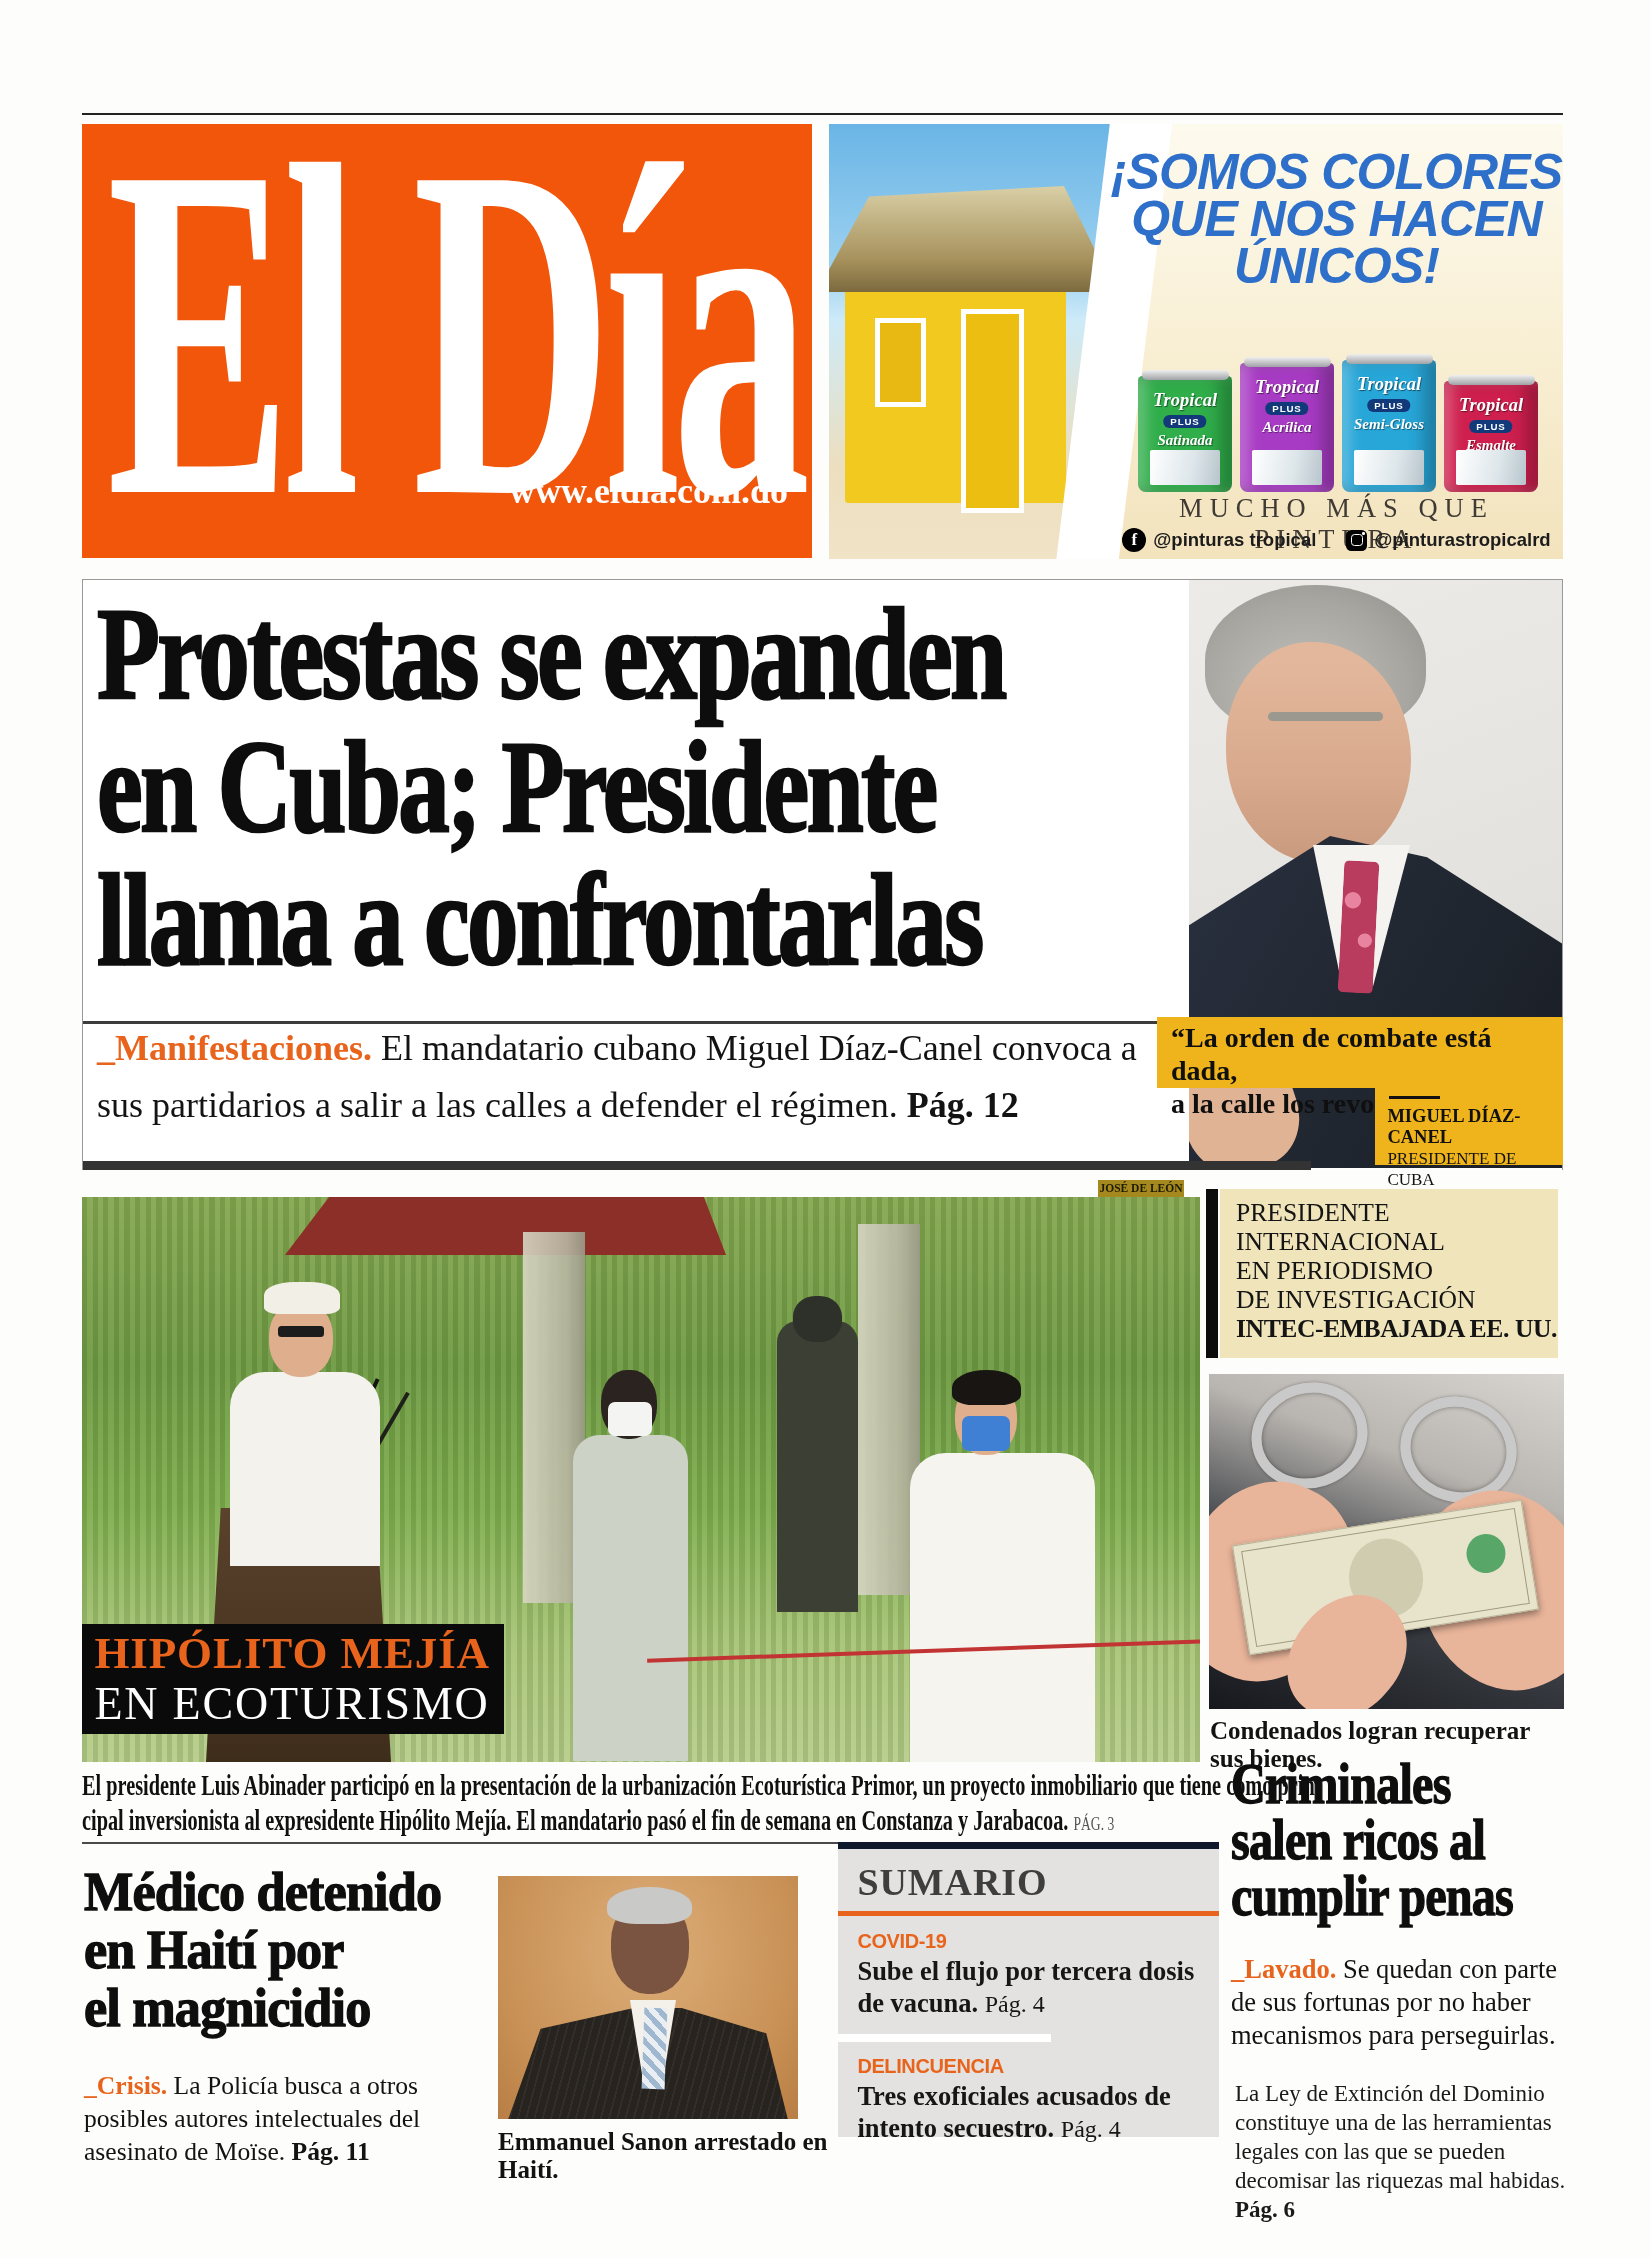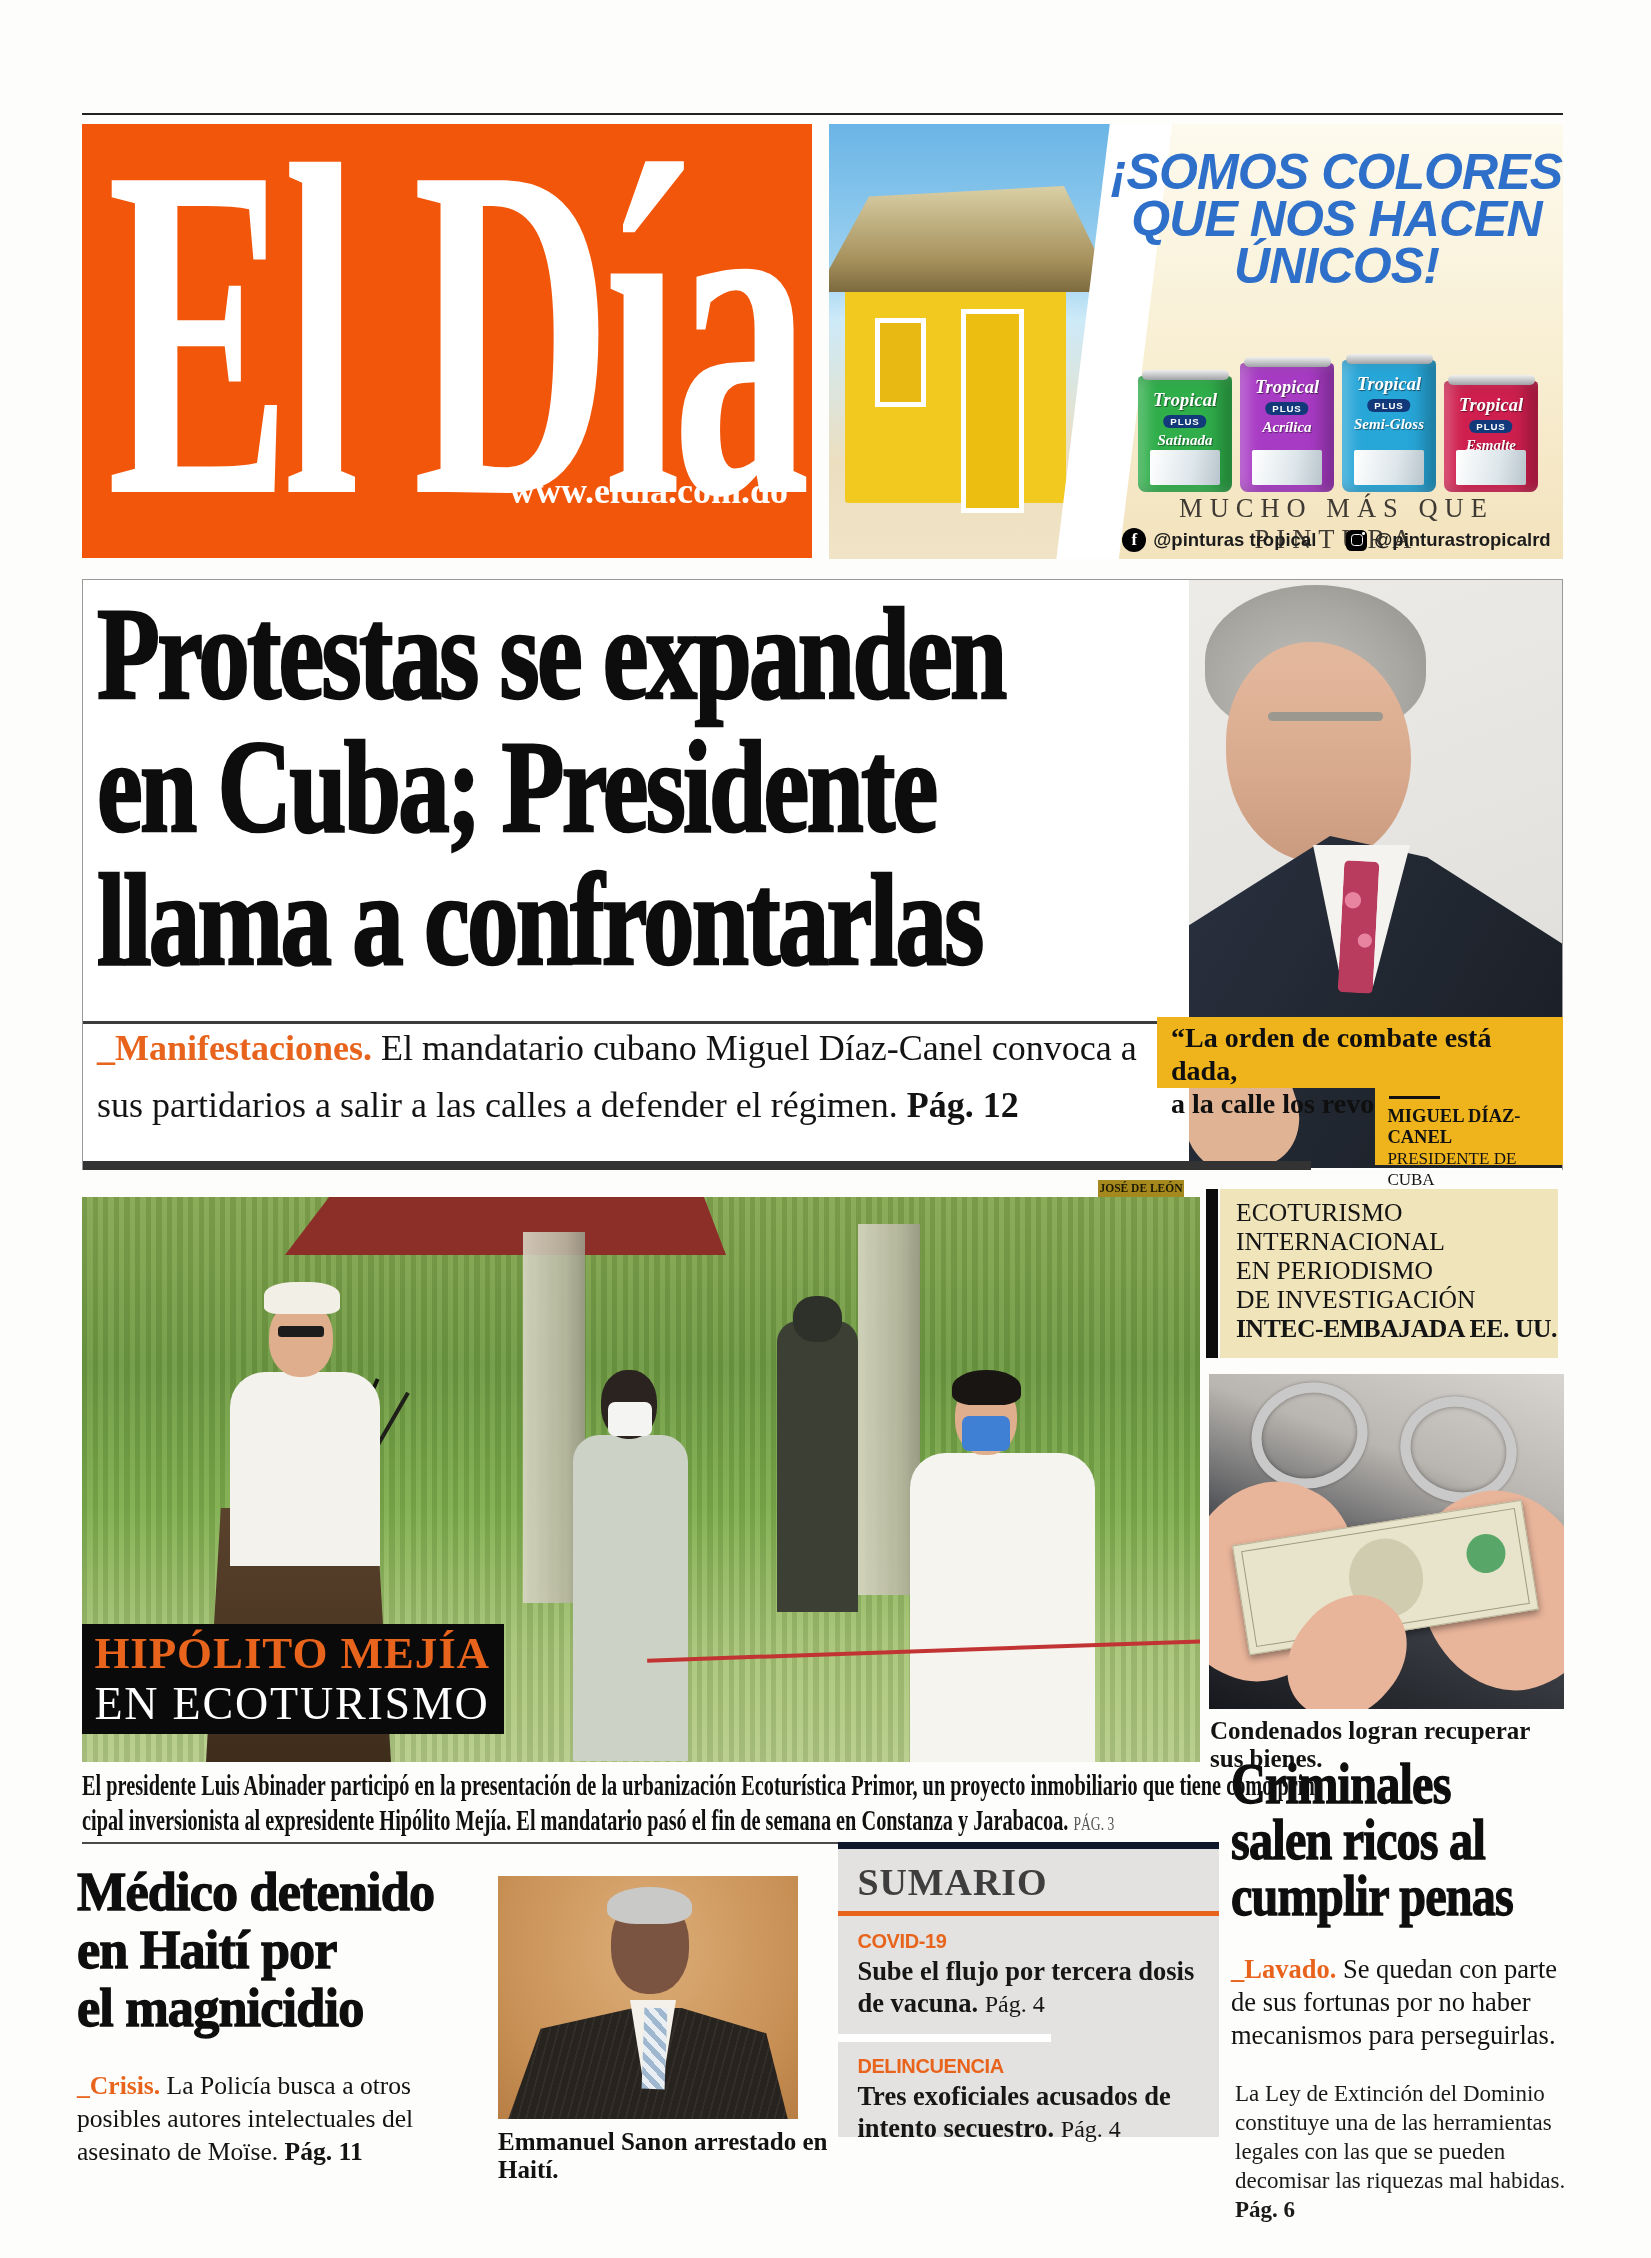--- a/index.html
+++ b/index.html
@@ -88,21 +88,21 @@
   #ab-torso{left:828px;top:256px;width:185px;height:309px;background:#f5f4ee;border-radius:35px 35px 0 0;}
   #rope{left:565px;top:452px;width:556px;height:4.4px;background:#c23333;transform:rotate(-2deg);}
   #mp-overlay{left:0;top:427px;width:422px;height:110px;background:#0a0a0a;padding:3.5px 0 0 12.4px;box-sizing:border-box;}
   #mp-overlay .l1{color:#e8641c;font-weight:bold;font-size:45px;line-height:50px;letter-spacing:0.9px;}
   #mp-overlay .l2{color:#fff;font-size:46px;line-height:51px;letter-spacing:1.8px;}
   #main-caption{left:82px;top:1768px;width:1129px;font-weight:bold;font-size:29px;line-height:35px;color:#101010;}
   #main-caption .cl{transform:scaleX(0.70);transform-origin:left top;white-space:nowrap;}
   #main-caption .pg{font-weight:normal;font-size:19.4px;color:#555;}
   #mid-rule{left:82px;top:1842px;width:858px;height:1.8px;background:#4a4a4a;}
   
-  #haiti{left:77px;top:1863px;width:406px;}
+  #haiti{left:84px;top:1863px;width:406px;}
   .b-headline{font-weight:bold;color:#0e0e0e;font-size:55px;line-height:58px;letter-spacing:-0.9px;-webkit-text-stroke:1.3px #0e0e0e;transform:scaleX(0.95);transform-origin:left top;white-space:nowrap;}
   #haiti-deck{margin-top:32px;font-size:25.6px;line-height:33px;color:#131313;width:388px;}
   
   #sanon{left:498px;top:1876px;width:300px;height:243px;overflow:hidden;background:radial-gradient(ellipse at 50% 30%,#dcae78 0%,#c89055 70%,#b87e45 100%);}
   #sn-torso{left:8.8px;top:132px;width:282px;height:115px;background:repeating-linear-gradient(105deg,#27231f 0 6.2px,#332e29 6.2px 8px);clip-path:polygon(0 100%,12% 18%,45% 0,62% 0,92% 22%,100% 100%);}
   #sn-head{left:113px;top:21px;width:78px;height:97px;background:#7a5440;border-radius:46%;}
   #sn-hair{left:109px;top:10.6px;width:85px;height:37px;background:#c9c9c7;border-radius:50% 50% 35% 35%;}
   #sn-shirt{left:132px;top:124px;width:46px;height:85px;background:#f3f1ea;clip-path:polygon(0 0,100% 0,70% 100%,30% 100%);}
   #sn-tie{left:145px;top:132px;width:23px;height:81px;background:repeating-linear-gradient(45deg,#9fb7cf 0 5.3px,#e9eef3 5.3px 10.6px);transform:rotate(2deg);}
   #sanon-caption{left:498px;top:2128px;width:353px;font-weight:bold;font-size:25px;color:#121212;}
@@ -292,21 +292,21 @@
     </div>
     <div class="sm-div"></div>
     <div>
       <div class="sm-kicker">DELINCUENCIA</div>
       <div class="sm-text"><span>Tres exoficiales acusados de intento secuestro. </span><span class="sm-page">Pág. 4</span></div>
     </div>
   </div>
 
   <div id="diplomado-bar" class="abs"></div>
   <div id="diplomado" class="abs">
-    <div>ECOTURISMO</div>
+    <div>PRESIDENTE</div>
     <div>INTERNACIONAL</div>
     <div>EN PERIODISMO</div>
     <div>DE INVESTIGACIÓN</div>
     <div class="bold">INTEC-EMBAJADA EE. UU.</div>
   </div>
 
   <div id="cuffs" class="abs">
     <div class="cuff" style="left:42px;top:8.8px;transform:rotate(-18deg);"></div>
     <div class="cuff" style="left:191px;top:23px;transform:rotate(16deg);"></div>
     <div class="hand" style="left:-26.5px;top:106px;width:168px;height:203px;transform:rotate(24deg);"></div>

